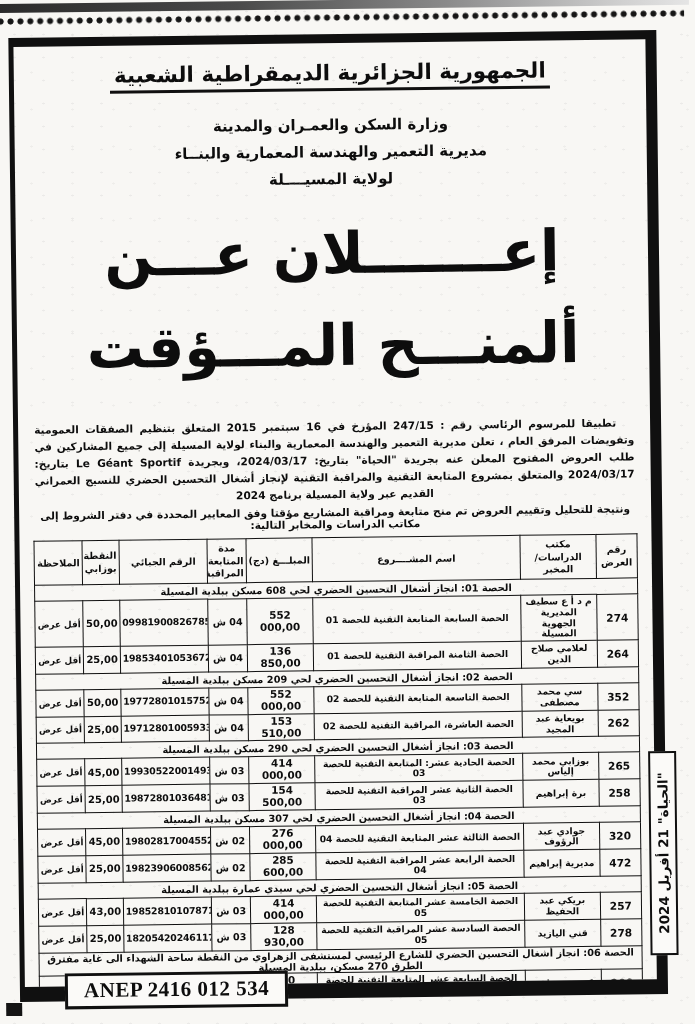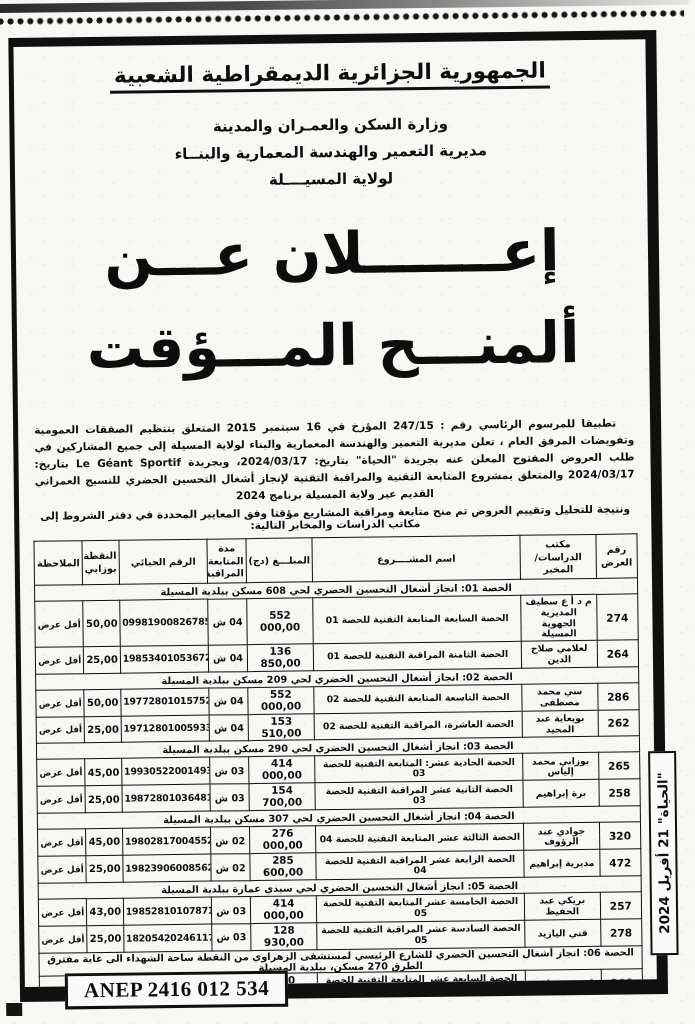--- a/index.html
+++ b/index.html
@@ -142,21 +142,21 @@
               <td class="c-amount">136 850,00</td>
               <td class="c-duration">04 ش</td>
               <td class="c-tax">198534010536725</td>
               <td class="c-score">25,00</td>
               <td class="c-note">أقل عرض</td>
             </tr>
             <tr class="section-row">
               <td colspan="8">الحصة 02: انجاز أشغال التحسين الحضري لحي 209 مسكن ببلدية المسيلة</td>
             </tr>
             <tr class="data-row">
-              <td class="c-offer">286</td>
+              <td class="c-offer">352</td>
               <td class="c-office">سي محمد مصطفى</td>
               <td class="c-project">الحصة التاسعة المتابعة التقنية للحصة 02</td>
               <td class="c-amount">552 000,00</td>
               <td class="c-duration">04 ش</td>
               <td class="c-tax">197728010157526</td>
               <td class="c-score">50,00</td>
               <td class="c-note">أقل عرض</td>
             </tr>
             <tr class="data-row">
               <td class="c-offer">262</td>
@@ -178,21 +178,21 @@
               <td class="c-amount">414 000,00</td>
               <td class="c-duration">03 ش</td>
               <td class="c-tax">199305220014932</td>
               <td class="c-score">45,00</td>
               <td class="c-note">أقل عرض</td>
             </tr>
             <tr class="data-row">
               <td class="c-offer">258</td>
               <td class="c-office">برة إبراهيم</td>
               <td class="c-project">الحصة الثانية عشر المراقبة التقنية للحصة 03</td>
-              <td class="c-amount">154 700,00</td>
+              <td class="c-amount">154 500,00</td>
               <td class="c-duration">03 ش</td>
               <td class="c-tax">198728010364817</td>
               <td class="c-score">25,00</td>
               <td class="c-note">أقل عرض</td>
             </tr>
             <tr class="section-row">
               <td colspan="8">الحصة 04: انجاز أشغال التحسين الحضري لحي 307 مسكن ببلدية المسيلة</td>
             </tr>
             <tr class="data-row">
               <td class="c-offer">320</td>

